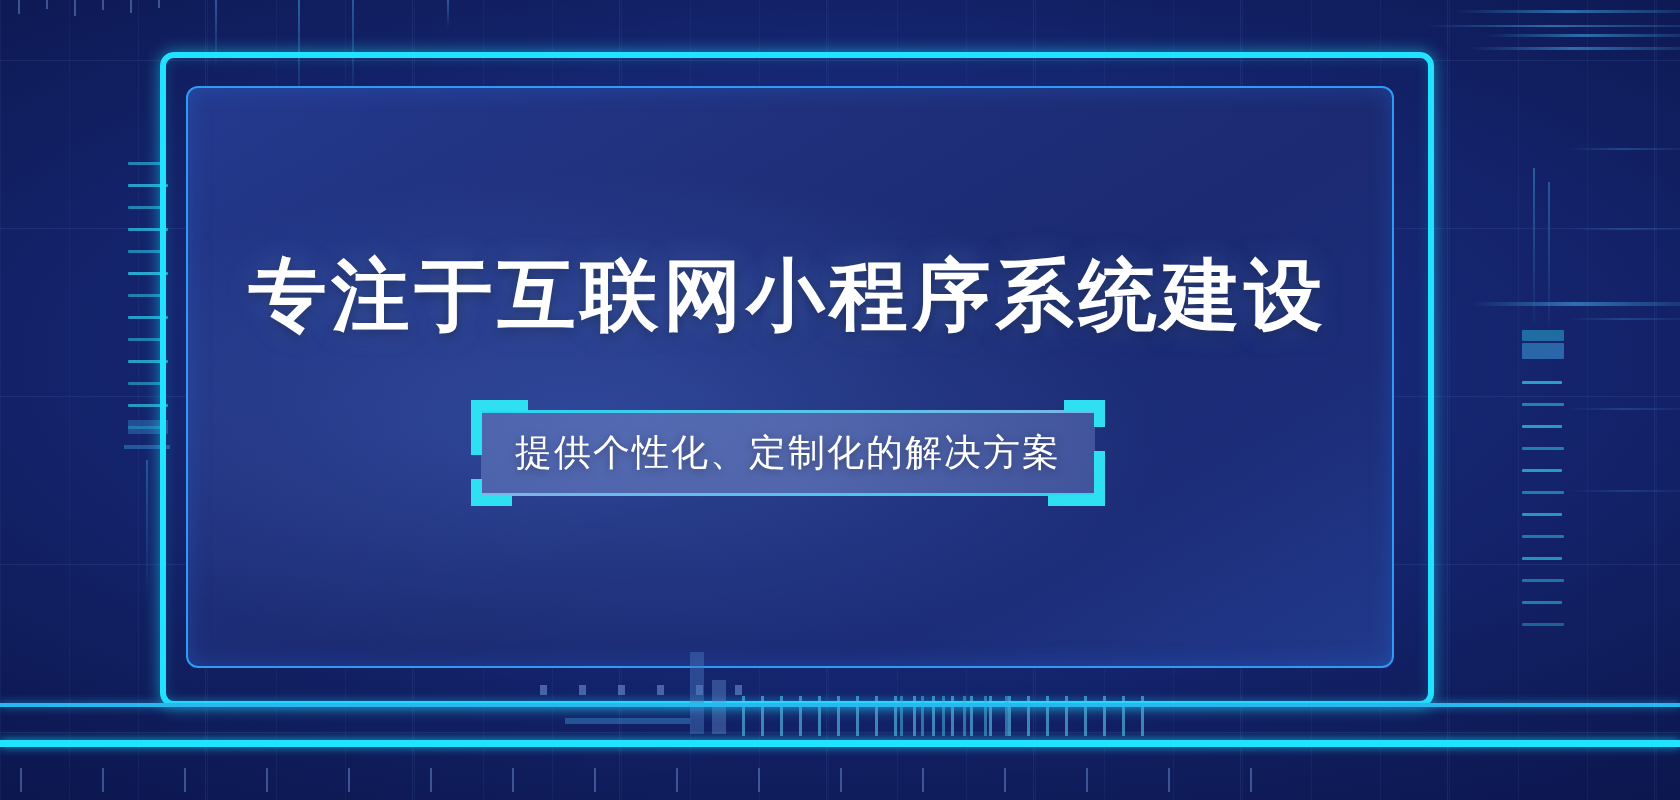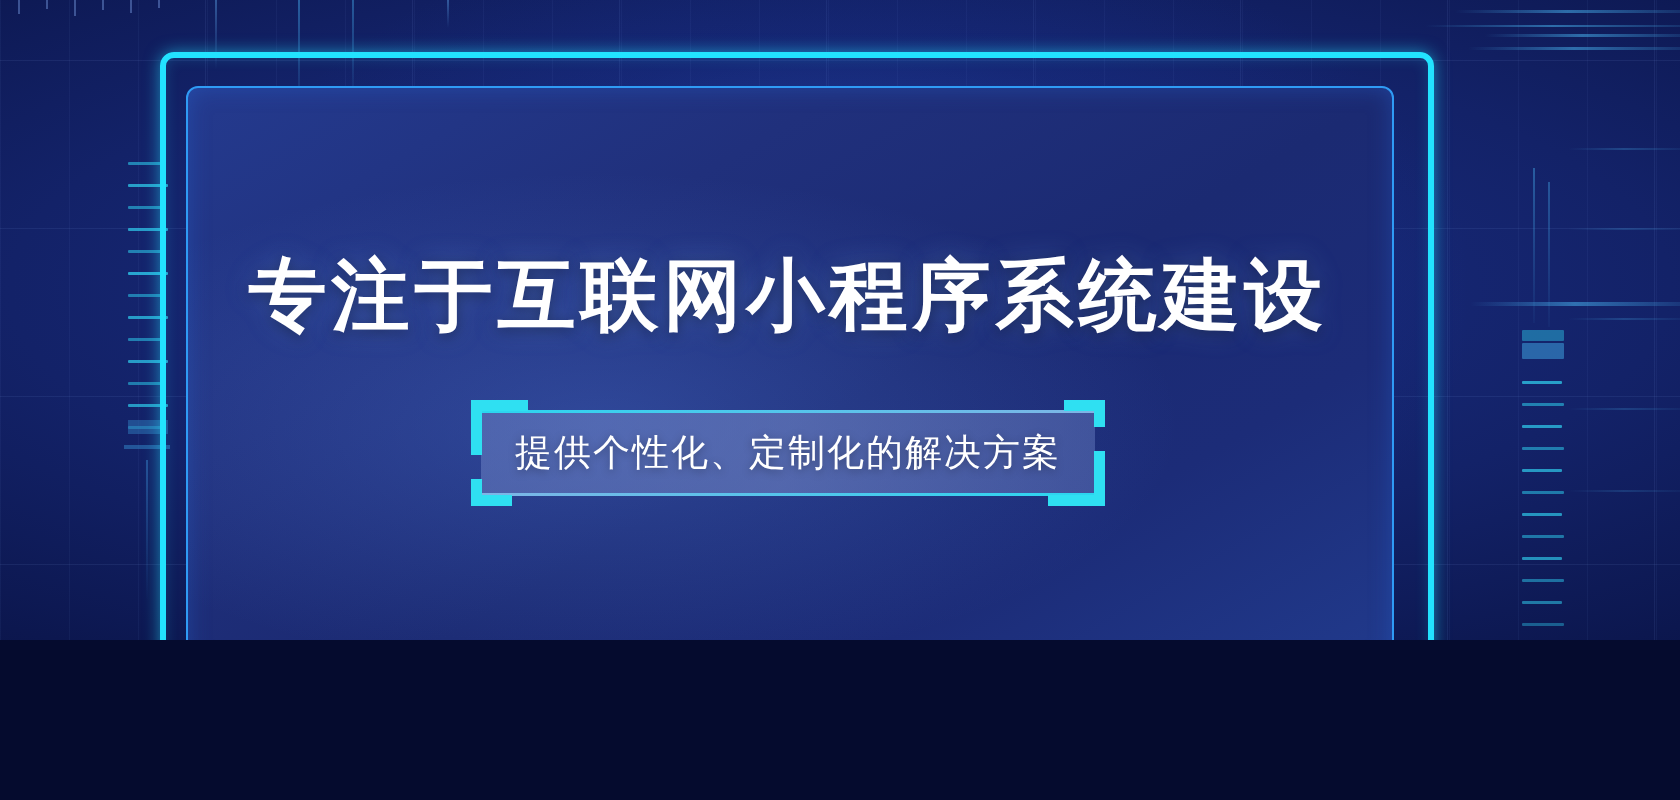--- a/index.html
+++ b/index.html
@@ -5,21 +5,21 @@
 <style>
   html,body{margin:0;padding:0;}
   body{
     width:1680px;height:800px;overflow:hidden;
     background:#050b2e;
     font-family:"Liberation Sans","DejaVu Sans",sans-serif;
   }
 
   
   .stage{
-    position:relative;width:1680px;height:640px;overflow:hidden;
+    position:relative;width:1680px;height:800px;overflow:hidden;
     background:
       radial-gradient(130% 110% at 50% 45%, #1b2f86 0%, #132268 38%, #0a1448 68%, #050c2e 100%);
   }
 
   
   .grid{
     position:absolute;inset:0;
     background-image:
       linear-gradient(to right, rgba(150,185,255,.085) 1px, transparent 1px),
       linear-gradient(to bottom, rgba(150,185,255,.085) 1px, transparent 1px);

